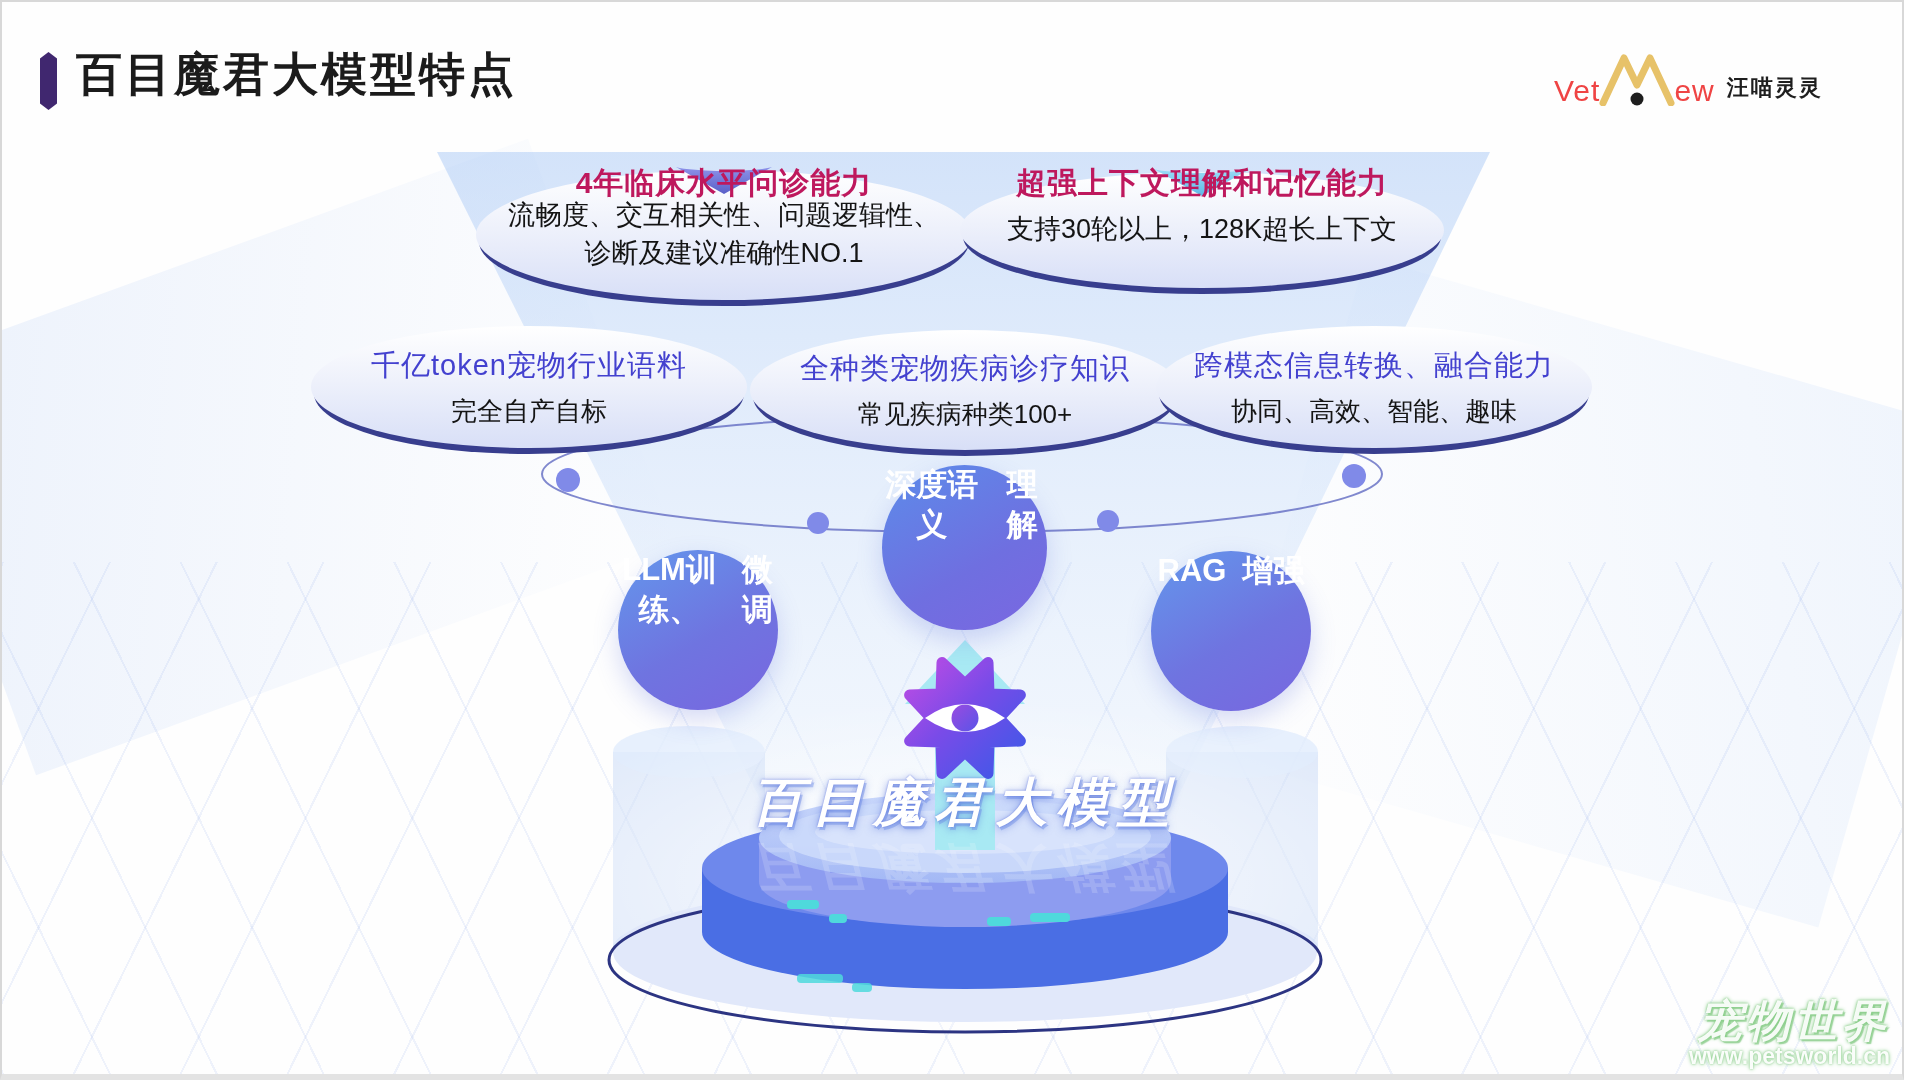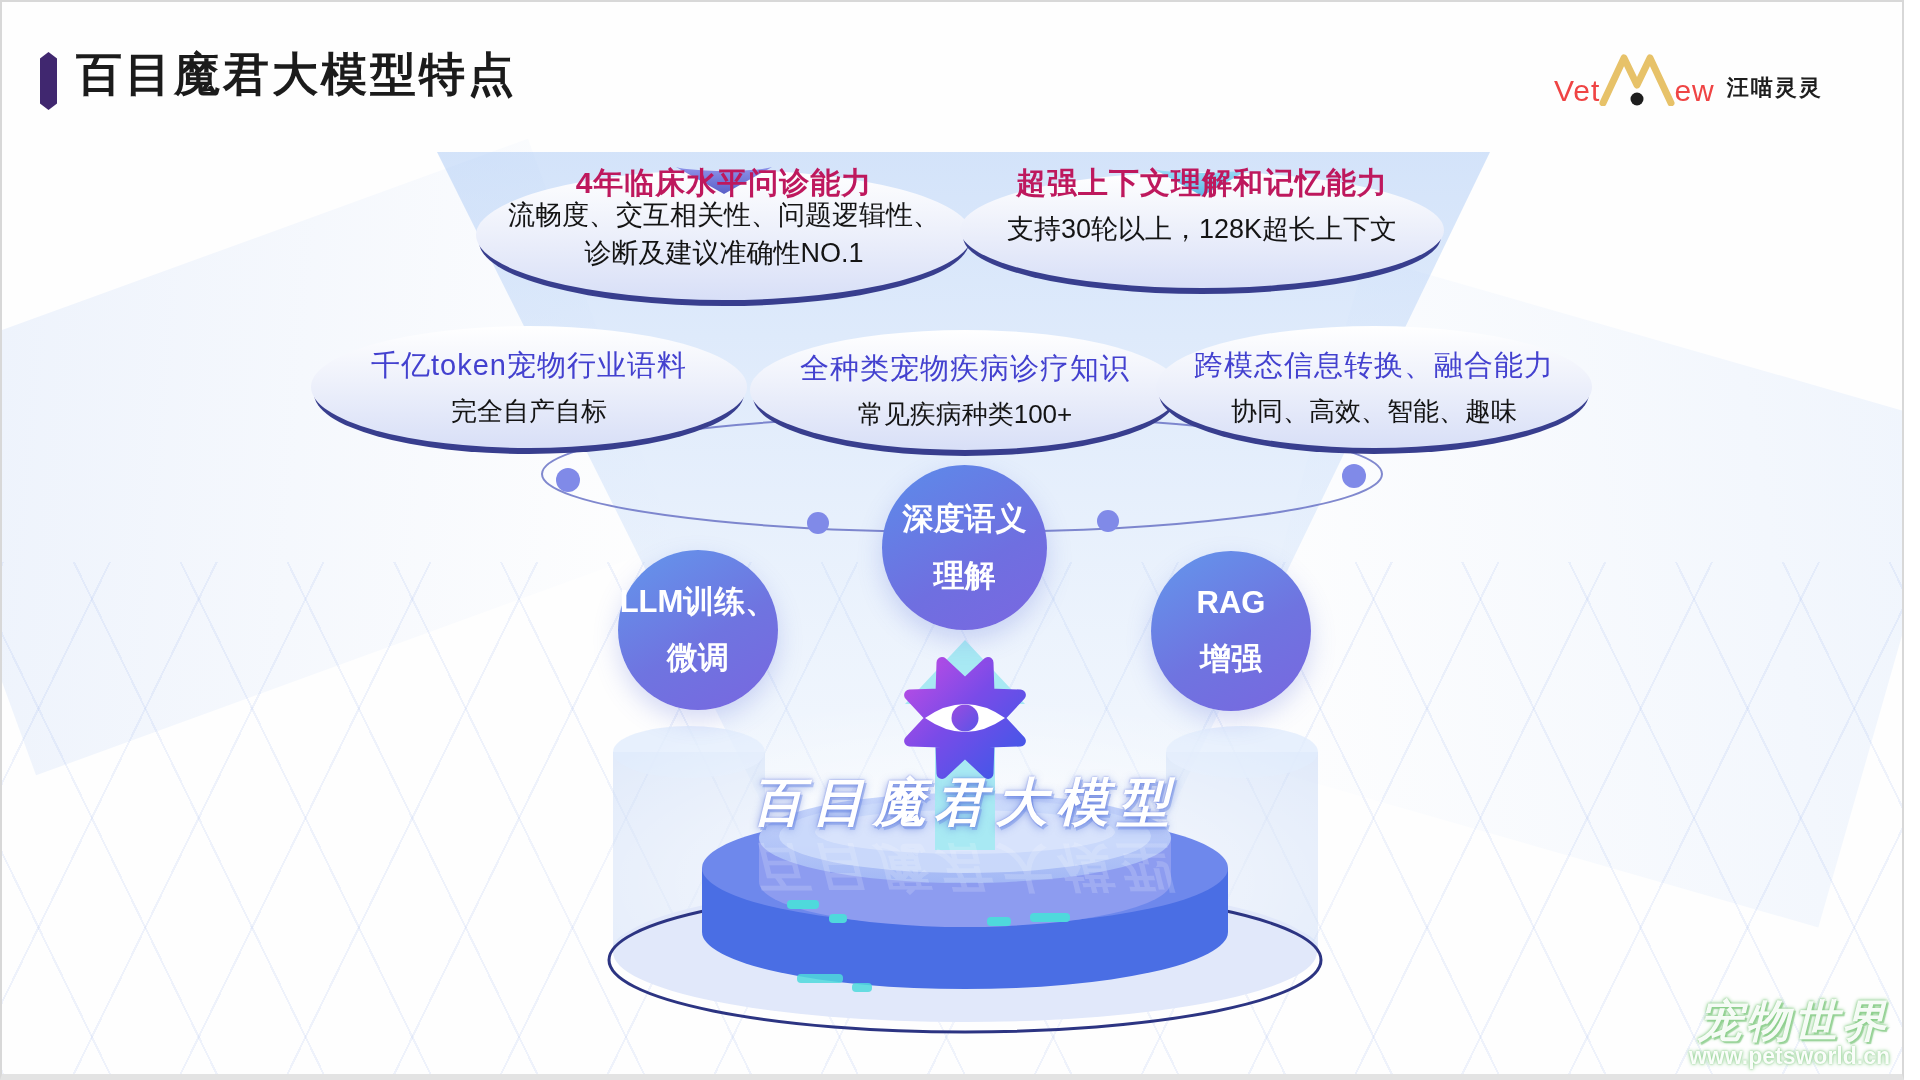--- a/index.html
+++ b/index.html
@@ -40,21 +40,21 @@
     background:linear-gradient(180deg,#ffffff 0%,#eef1fb 45%,#d8dff7 100%);
     display:flex; flex-direction:column; align-items:center; justify-content:center; text-align:center; }
   .bubble .notch { position:absolute; top:-3px; left:50%; transform:translateX(-50%); }
   .feat-header { position:absolute; z-index:5; width:520px; text-align:center;
     font-size:30px; font-weight:800; color:#be185d; letter-spacing:1px;margin-top:39px; }
   .feat-body { font-size:27px; font-weight:500; color:#141414; line-height:1.4; }
   .bubble .in-header { font-size:29px; font-weight:400; color:#4341cf; letter-spacing:1px; }
   .bubble .in-detail { font-size:26px; font-weight:500; color:#141414; margin-top:8px; }
   
   .node { position:absolute; z-index:4; border-radius:50%;
-    display:flex; flex-direction:column; align-items:center; justify-content:center;
+    display:flex; flex-direction:row; align-items:flex-start; justify-content:center;
     color:#ffffff; font-weight:800; font-size:31px; line-height:1.3; text-align:center;
     box-shadow:0 10px 24px rgba(90,110,220,.25);gap:16px; }
   .node-left   { left:616px; top:548px; width:160px; height:160px;
     background:linear-gradient(150deg,#6397ec 0%,#6f74e0 55%,#7867e0 100%); }
   .node-center { left:880px; top:463px; width:165px; height:165px;
     background:linear-gradient(150deg,#5c8cea 0%,#6f6fe0 60%,#7a67e1 100%); }
   .node-right  { left:1149px; top:549px; width:160px; height:160px;
     background:linear-gradient(150deg,#6397ec 0%,#6f74e0 55%,#7867e0 100%); }
   
   .model-name { position:absolute; left:633px; top:766px; width:660px; z-index:5;

